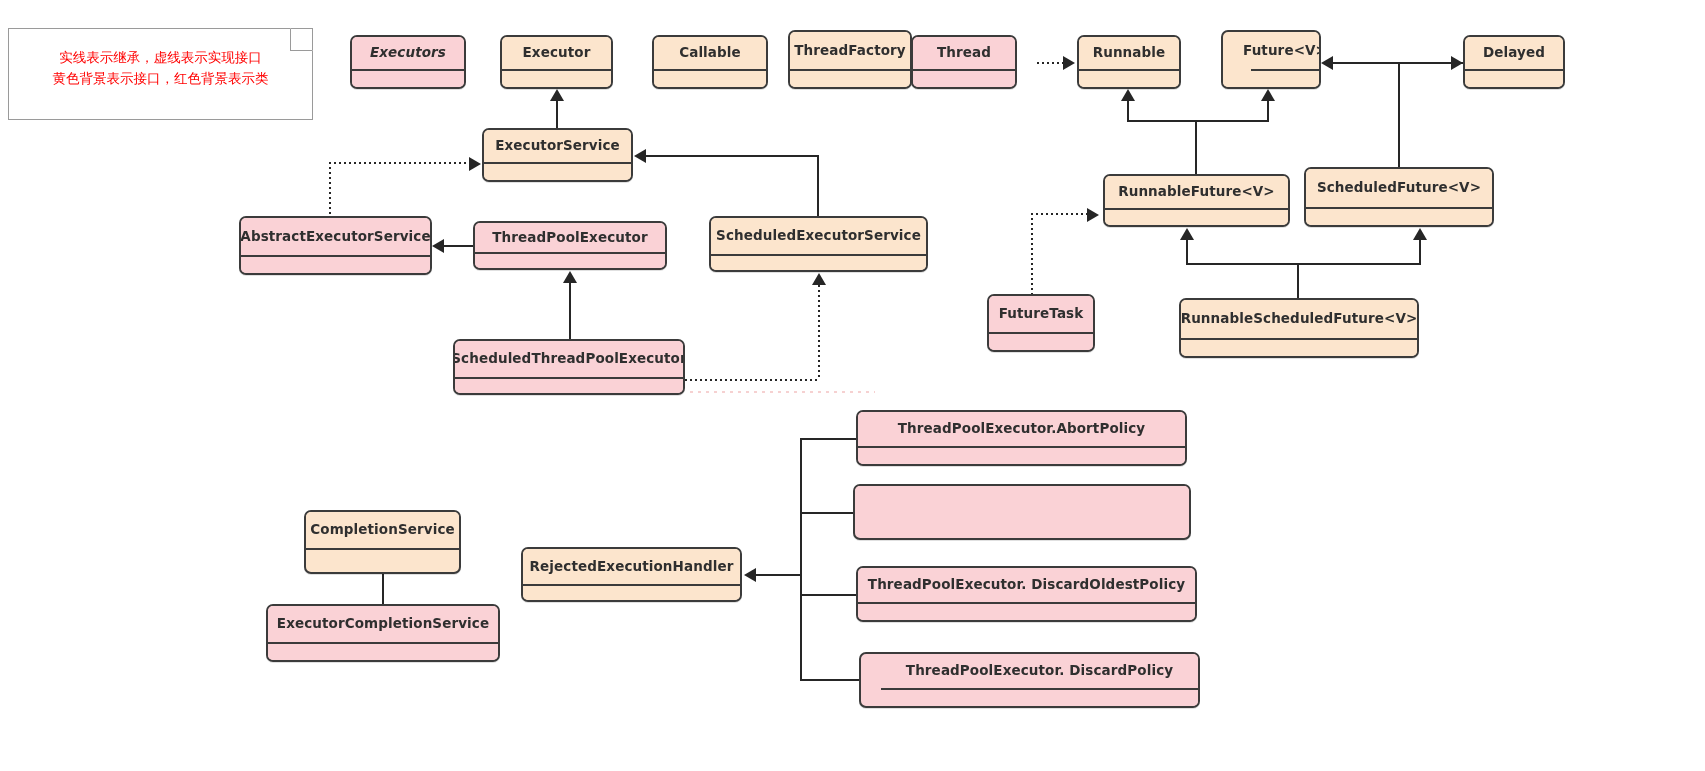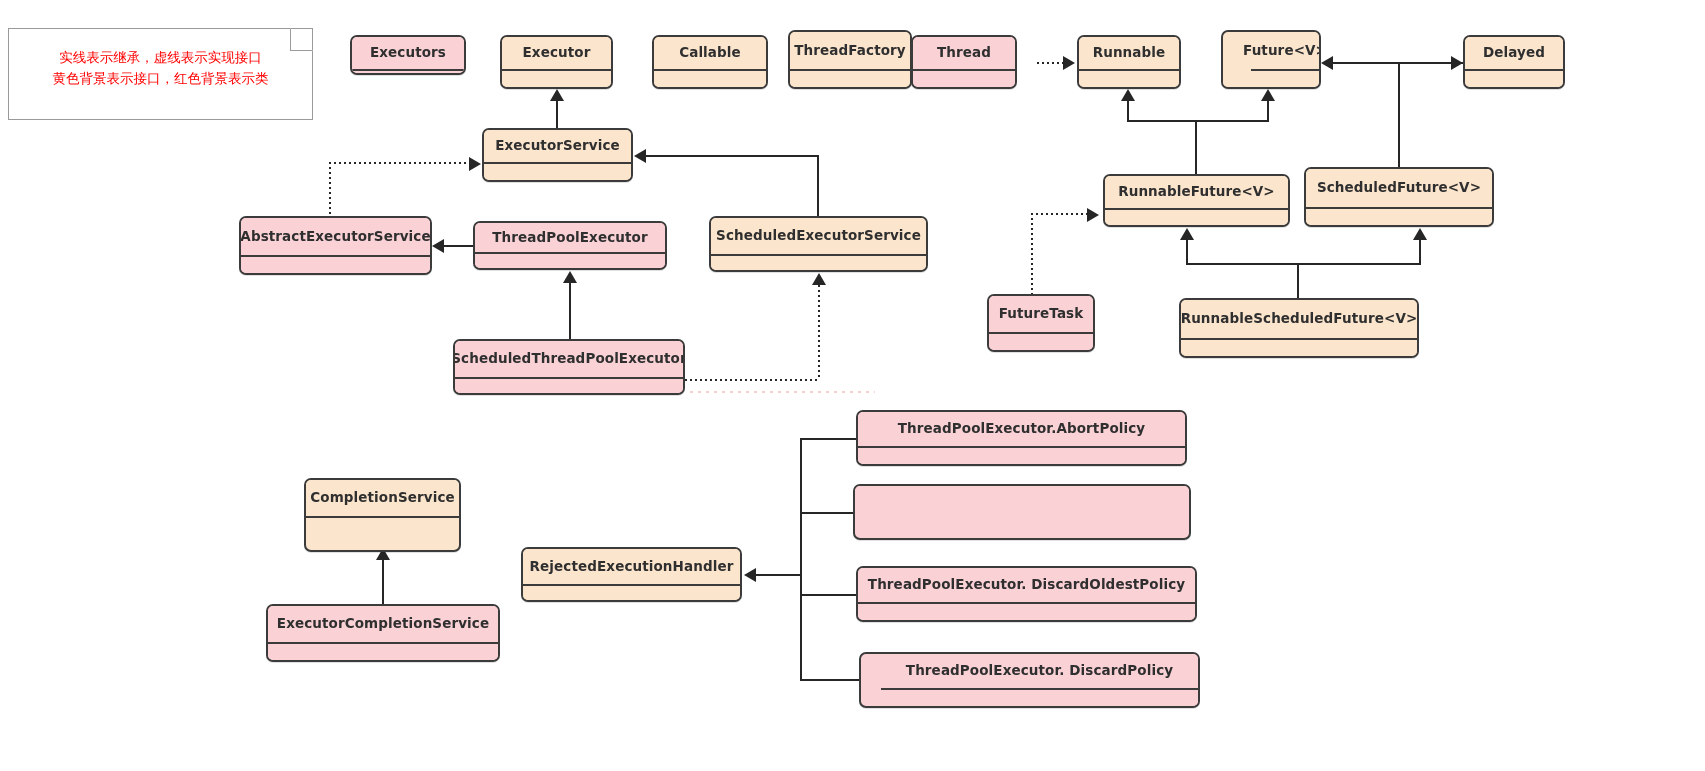--- a/index.html
+++ b/index.html
@@ -123,21 +123,21 @@
   <div class="ar ar-up" style="left:376px;top:548px;"></div>
 
   <div class="edge v" style="left:800px;top:438px;height:242px;"></div>
   <div class="edge h" style="left:756px;top:574px;width:46px;"></div>
   <div class="ar ar-left" style="left:744px;top:568px;"></div>
   <div class="edge h" style="left:800px;top:438px;width:58px;"></div>
   <div class="edge h" style="left:800px;top:512px;width:55px;"></div>
   <div class="edge h" style="left:800px;top:594px;width:58px;"></div>
   <div class="edge h" style="left:800px;top:679px;width:61px;"></div>
 
-  <div class="node cls" style="left:350px;top:35px;width:116px;height:40px;">
+  <div class="node cls" style="left:350px;top:35px;width:116px;height:54px;font-style:italic;">
     <div class="title" style="height:34px;font-size:13.5px;">Executors</div>
     <div class="body" style="height:16px;"></div>
   </div>
   <div class="node iface" style="left:500px;top:35px;width:113px;height:54px;">
     <div class="title" style="height:34px;font-size:13.5px;">Executor</div>
     <div class="body" style="height:16px;"></div>
   </div>
   <div class="node iface" style="left:652px;top:35px;width:116px;height:54px;">
     <div class="title" style="height:34px;font-size:13.5px;">Callable</div>
     <div class="body" style="height:16px;"></div>
@@ -194,21 +194,21 @@
   </div>
   <div class="node cls" style="left:987px;top:294px;width:108px;height:58px;">
     <div class="title" style="height:38px;font-size:13.5px;">FutureTask</div>
     <div class="body" style="height:16px;"></div>
   </div>
   <div class="node iface" style="left:1179px;top:298px;width:240px;height:60px;">
     <div class="title" style="height:40px;font-size:13.5px;">RunnableScheduledFuture&lt;V&gt;</div>
     <div class="body" style="height:16px;"></div>
   </div>
 
-  <div class="node iface" style="left:304px;top:478px;width:157px;height:74px;">
+  <div class="node iface" style="left:304px;top:510px;width:157px;height:64px;">
     <div class="title" style="height:38px;font-size:13.5px;">CompletionService</div>
     <div class="body" style="height:16px;"></div>
   </div>
   <div class="node cls" style="left:266px;top:604px;width:234px;height:58px;">
     <div class="title" style="height:38px;font-size:13.5px;">ExecutorCompletionService</div>
     <div class="body" style="height:16px;"></div>
   </div>
   <div class="node iface" style="left:521px;top:547px;width:221px;height:55px;">
     <div class="title" style="height:37px;font-size:13.5px;">RejectedExecutionHandler</div>
     <div class="body" style="height:16px;"></div>

